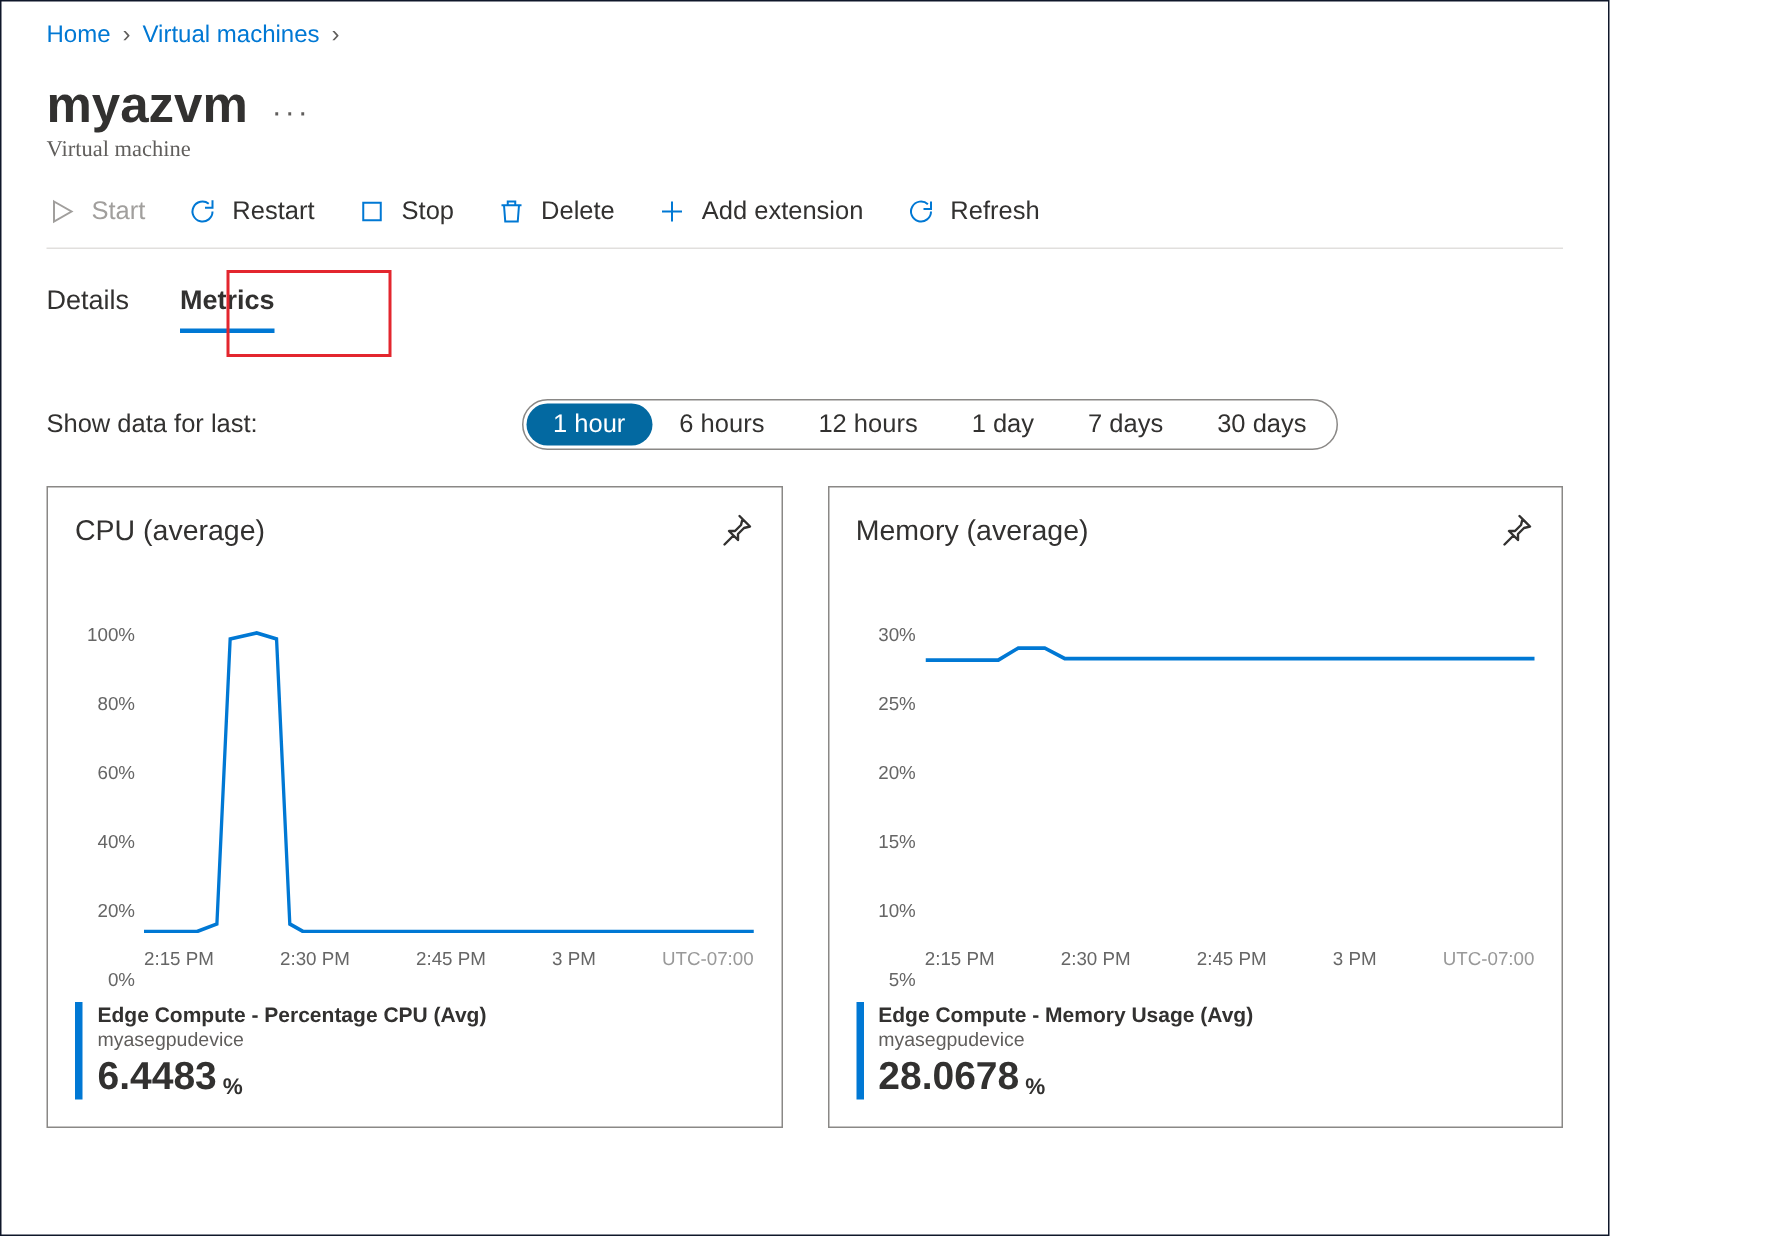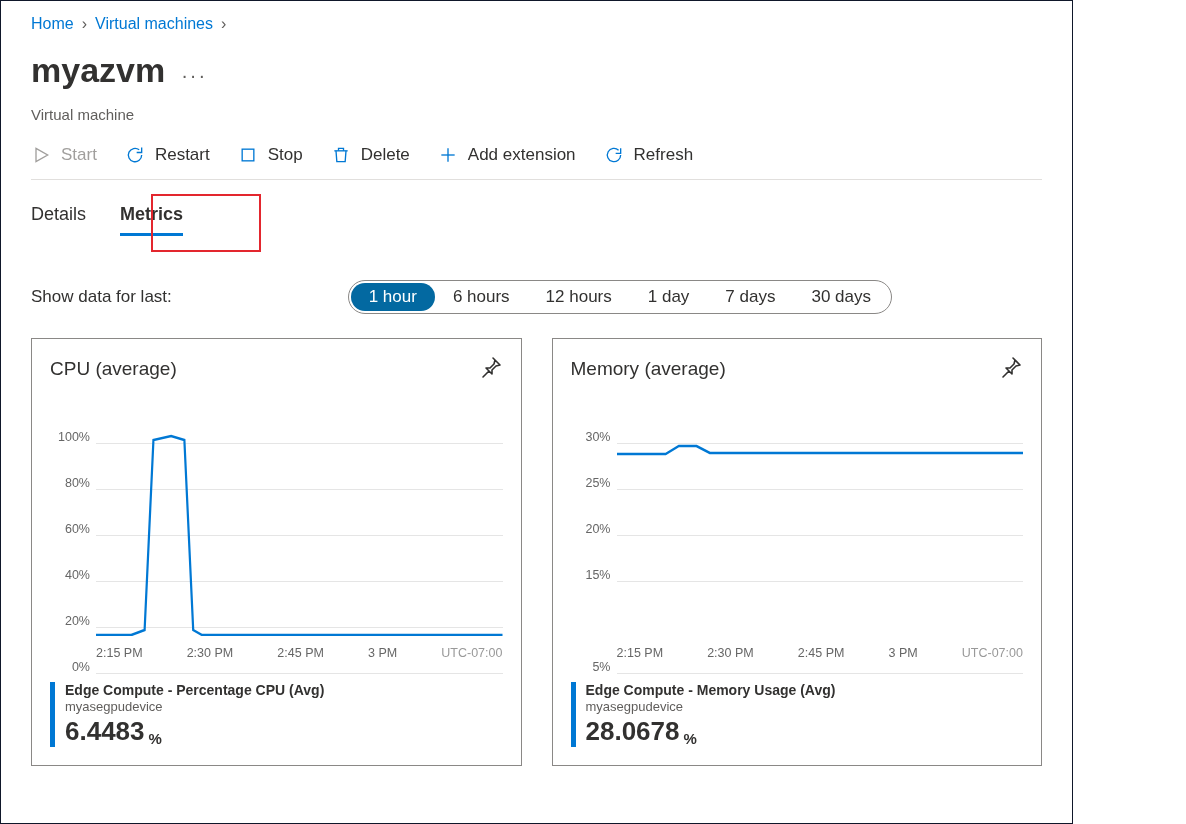--- a/index.html
+++ b/index.html
@@ -17,21 +17,21 @@
     padding: 14px 30px 28px 30px;
   }
   
   .breadcrumb { display: flex; align-items: center; gap: 8px; font-size: 16px; }
   .breadcrumb a { color: #0078d4; text-decoration: none; cursor: pointer; }
   .bc-sep { color: #605e5c; }
   
   .title-row { display: flex; align-items: baseline; gap: 16px; margin-top: 18px; }
   .title { font-size: 34px; font-weight: 600; margin: 0; }
   .title-ellipsis { color: #605e5c; font-size: 20px; letter-spacing: 2px; cursor: pointer; }
-  .subtitle { color: #605e5c; font-size: 15px; margin-top: 16px; }
+  .subtitle { color: #605e5c; font-size: 15px; margin-top: 2px; font-family: Liberation Serif, serif; }
   
   .toolbar { display: flex; align-items: center; gap: 28px; margin-top: 22px; padding-bottom: 14px; border-bottom: 1px solid #e1dfdd; }
   .tbtn { display: flex; align-items: center; gap: 10px; font-size: 17px; color: #323130; cursor: pointer; }
   .tbtn.disabled { color: #a19f9d; cursor: default; }
   .tbtn svg { width: 20px; height: 20px; }
   .tbtn.disabled svg { stroke: #a19f9d; fill: none; }
   .tbtn svg.stroke { stroke: #0078d4; fill: none; stroke-width: 1.6; }
   
   .tabs { display: flex; gap: 34px; margin-top: 24px; font-size: 18px; position: relative; }
   .tab { padding-bottom: 8px; cursor: pointer; color: #323130; }
@@ -64,21 +64,21 @@
     flex: 1;
     padding: 16px 18px 18px 18px;
     position: relative;
   }
   .card-head { display: flex; align-items: center; }
   .card-title { font-size: 19px; font-weight: 400; }
   .pin { margin-left: auto; cursor: pointer; }
   .pin svg { width: 24px; height: 24px; stroke: #323130; fill: none; stroke-width: 1.6; }
   
   .chart { position: relative; height: 230px; margin-top: 48px; }
-  .ytick { position: absolute; left: 0; width: 100%; display: flex; align-items: flex-end; gap: 6px; }
+  .ytick { position: absolute; left: 0; width: 100%; display: flex; align-items: flex-start; gap: 6px; flex-direction: column; }
   .ytick-label { font-size: 12.5px; color: #666; width: 40px; text-align: right; }
   .ytick-line { flex: 1; height: 1px; background: #e5e5e5; }
   .plot { position: absolute; left: 46px; right: 0; top: 0; bottom: 24px; }
   .plot svg { width: 100%; height: 100%; }
   .xaxis { position: absolute; left: 46px; right: 0; bottom: 0; display: flex; justify-content: space-between; font-size: 12.5px; color: #666; }
   .xaxis .tz { color: #999; }
   
   .legend { display: flex; gap: 10px; margin-top: 22px; }
   .legend-bar { width: 5px; background: #0078d4; }
   .legend-txt { display: flex; flex-direction: column; }
@@ -248,20 +248,24 @@
             <div class="ytick-line"></div>
           </div>
         <div class="ytick" style="top:40%">
             <div class="ytick-label">20%</div>
             <div class="ytick-line"></div>
           </div>
         <div class="ytick" style="top:60%">
             <div class="ytick-label">15%</div>
             <div class="ytick-line"></div>
           </div>
+        <div class="ytick" style="top:80%">
+            <div class="ytick-label">10%</div>
+            <div class="ytick-line"></div>
+          </div>
         <div class="ytick" style="top:100%">
             <div class="ytick-label">5%</div>
             <div class="ytick-line"></div>
           </div>
         <div class="plot">
           <svg viewBox="0 0 460 206" preserveAspectRatio="none">
             <polyline points="0,24 55,24 70,16 90,16 105,23 460,23" fill="none" stroke="#0078d4" stroke-width="2.5"></polyline>
           </svg>
         </div>
         <div class="xaxis">

